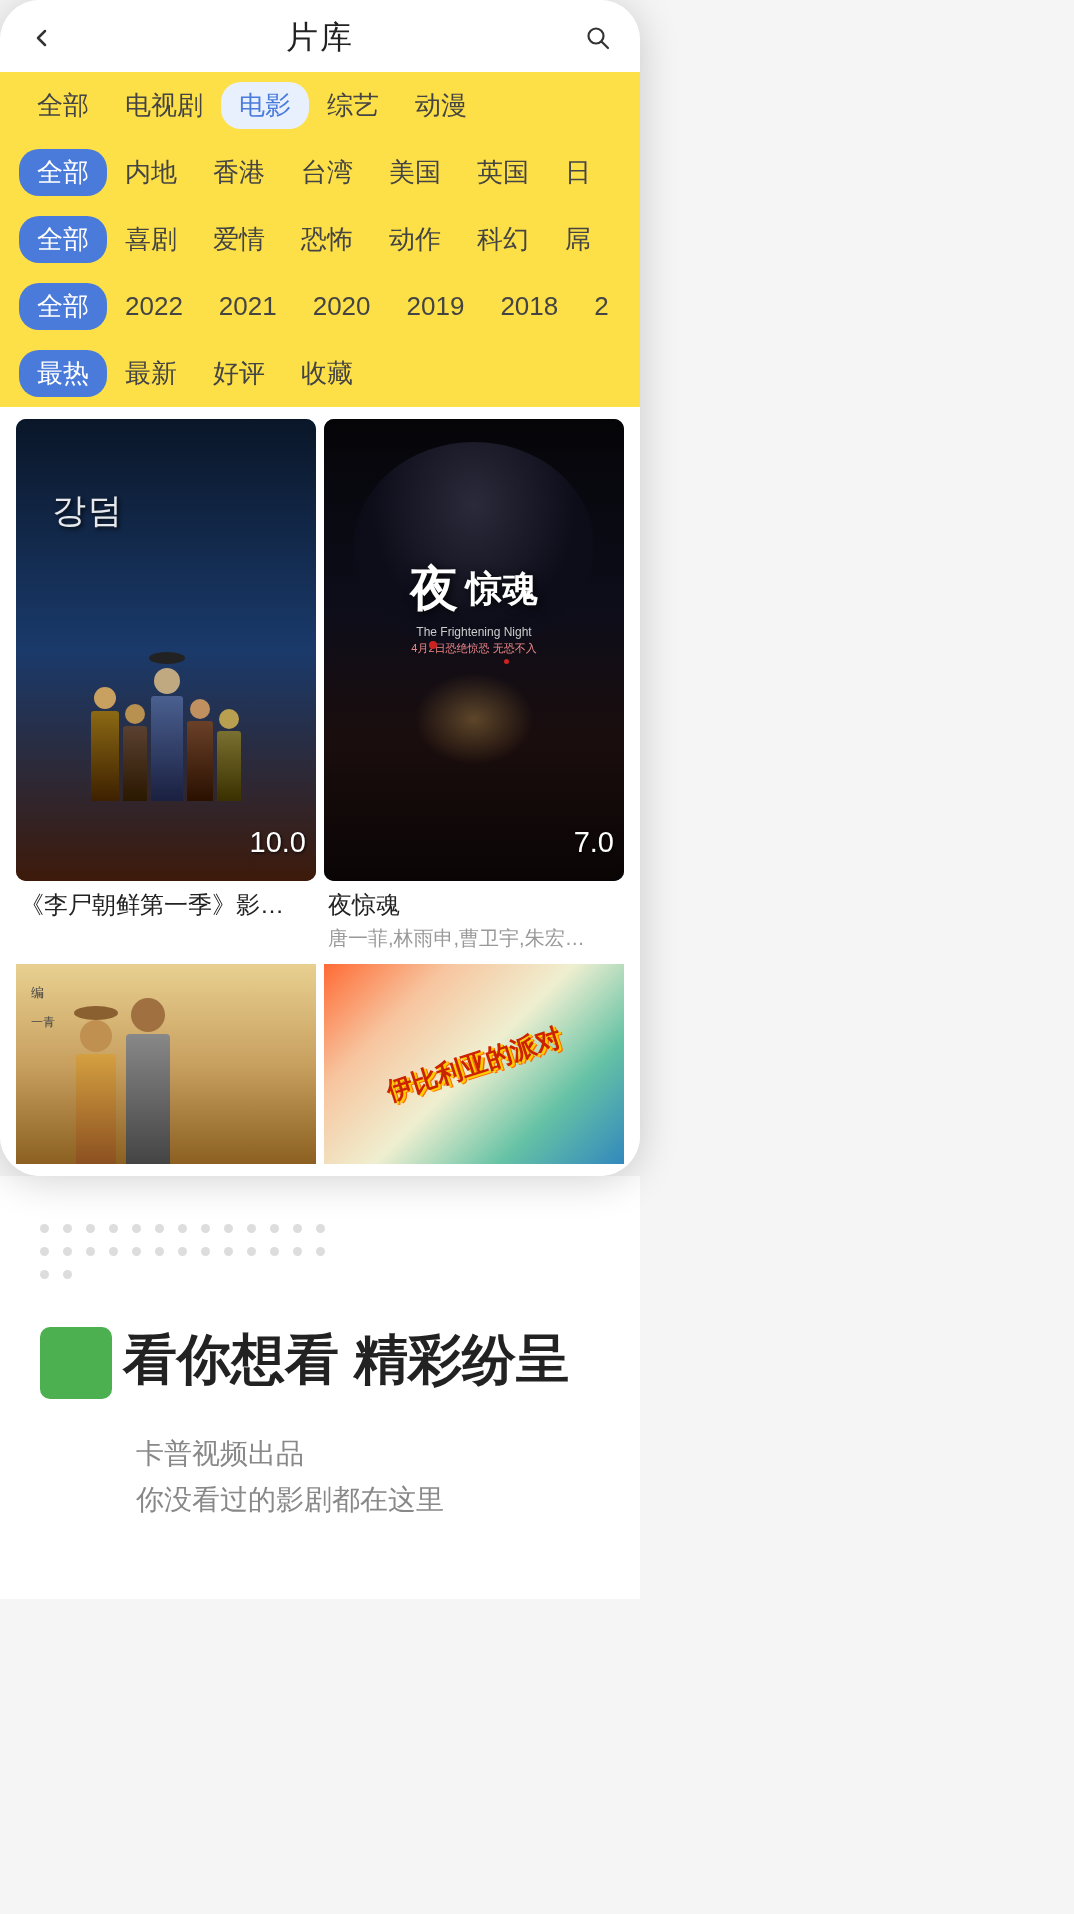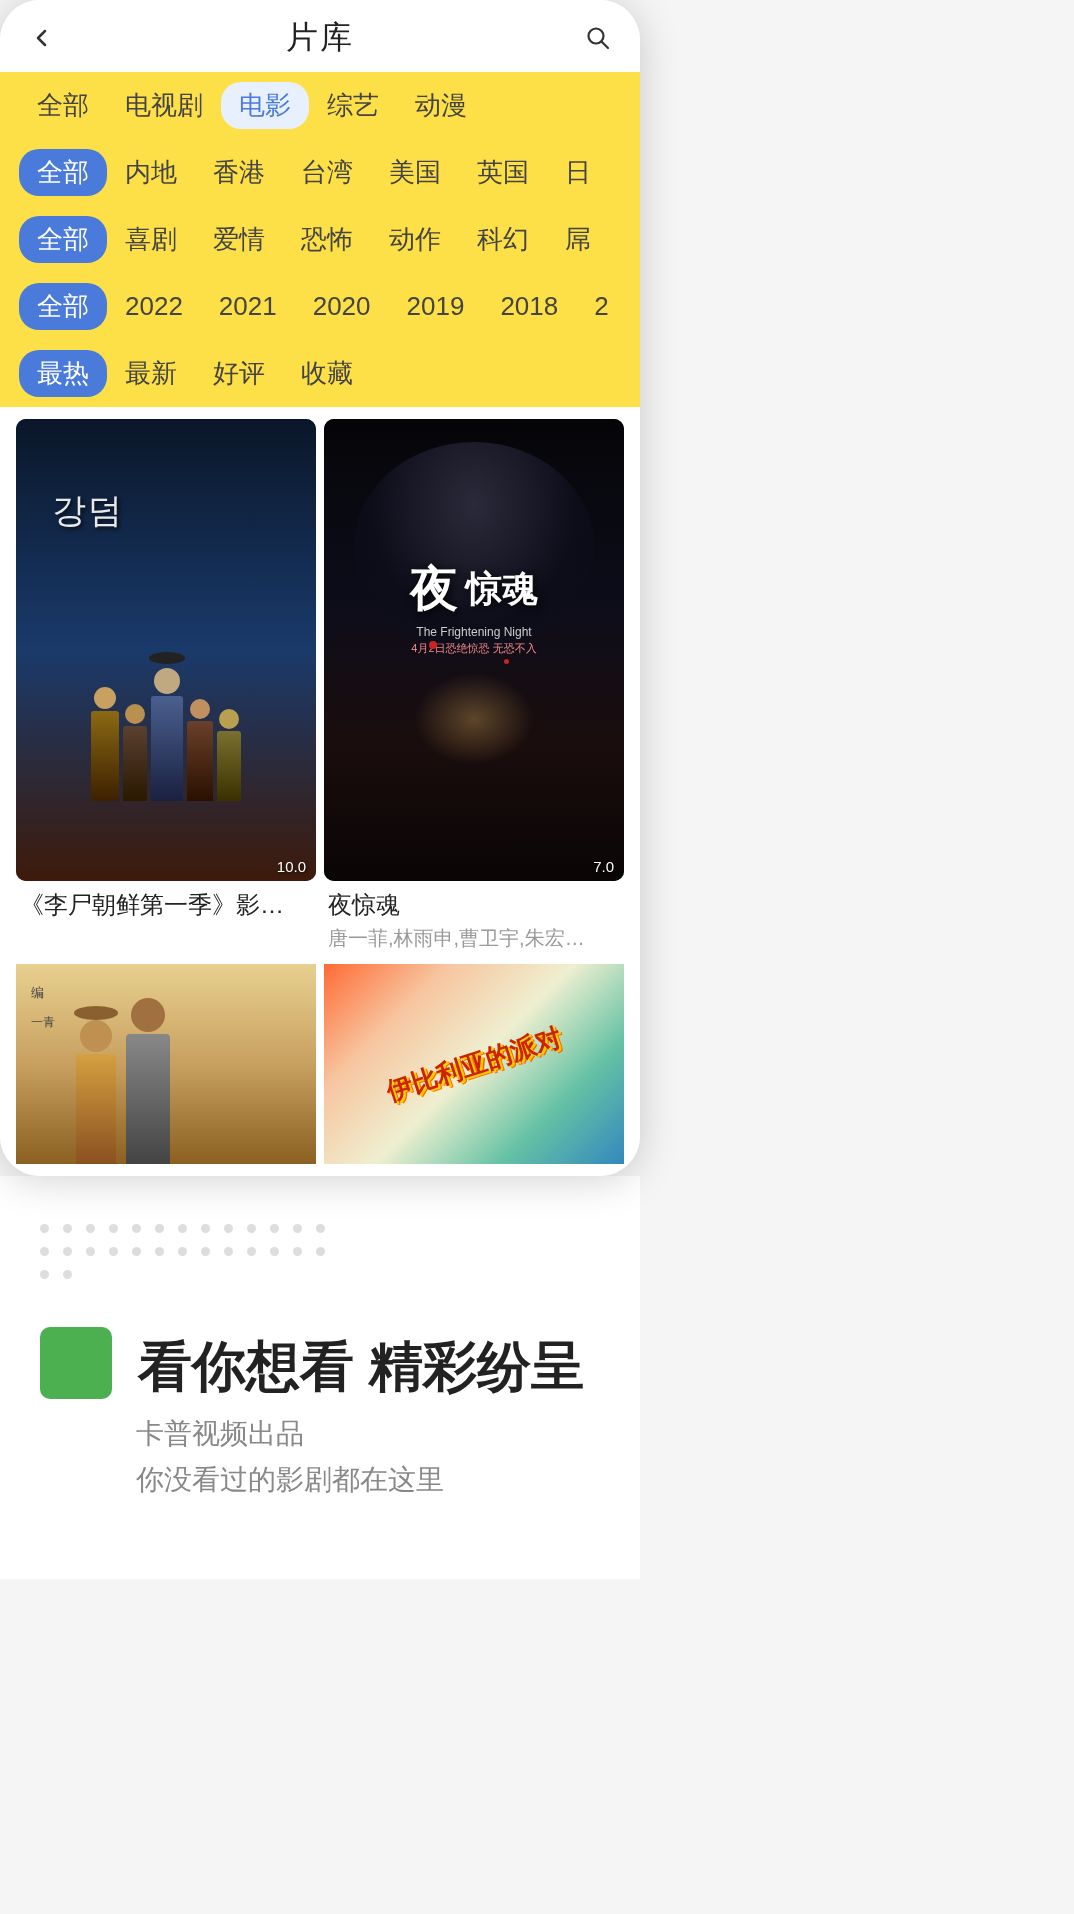--- a/index.html
+++ b/index.html
@@ -131,24 +131,24 @@
     }
     .poster-1-sub {
       font-size: 14px;
       text-shadow: 1px 1px 2px rgba(0,0,0,0.8);
     }
     .poster-2 {
       background: linear-gradient(160deg, #0d0d0d 0%, #1a1a2e 40%, #16213e 70%, #0f3460 100%);
     }
     .score-badge {
       position: absolute;
-      bottom: 6px;
+      bottom: 22px;
       right: 10px;
       color: #fff;
-      font-size: 15px;
+      font-size: 29px;
       font-weight: 500;
       text-shadow: 1px 1px 3px rgba(0,0,0,0.8);
     }
 
     
     .night-text {
       position: absolute;
       top: 30%;
       left: 50%;
       transform: translateX(-50%);
@@ -423,21 +423,21 @@
       <div style="width:9px;height:9px;border-radius:50%;background:#ddd;"></div>
       <div style="width:9px;height:9px;border-radius:50%;background:#ddd;"></div>
       <div style="width:9px;height:9px;border-radius:50%;background:#ddd;"></div>
       <div style="width:9px;height:9px;border-radius:50%;background:#ddd;"></div>
       <div style="width:9px;height:9px;border-radius:50%;background:#ddd;"></div>
       <div style="width:9px;height:9px;border-radius:50%;background:#ddd;"></div>
       <div style="width:9px;height:9px;border-radius:50%;background:#ddd;"></div>
       <div style="width:9px;height:9px;border-radius:50%;background:#ddd;"></div>
     </div>
 
-    <div style="display:flex;align-items:flex-end;gap:26px;margin-bottom:16px;">
+    <div style="display:flex;align-items:flex-start;gap:11px;margin-bottom:36px;">
       <div class="promo-logo"></div>
       <div style="font-size:54px;font-weight:bold;color:#222;line-height:1.2;">看你想看 精彩纷呈</div>
     </div>
 
     <div style="margin-left:96px;">
       <div style="font-size:28px;color:#888;margin-bottom:8px;">卡普视频出品</div>
       <div style="font-size:28px;color:#888;">你没看过的影剧都在这里</div>
     </div>
   </div>
 

